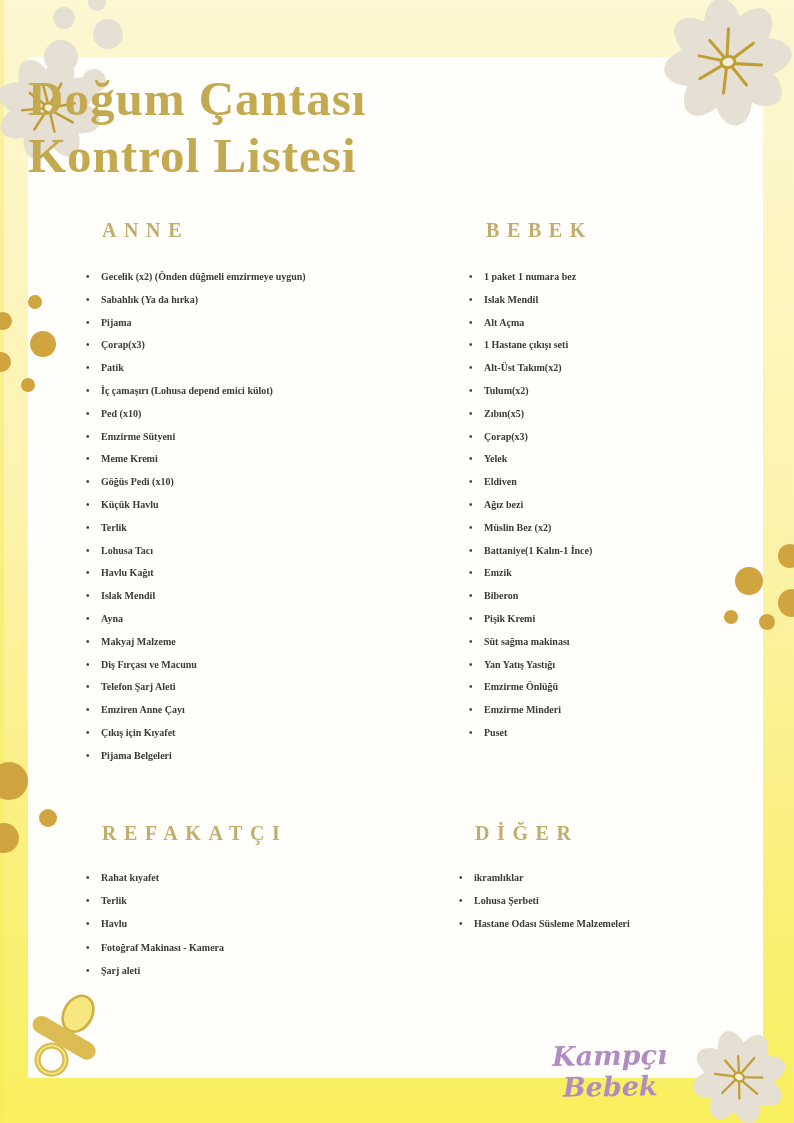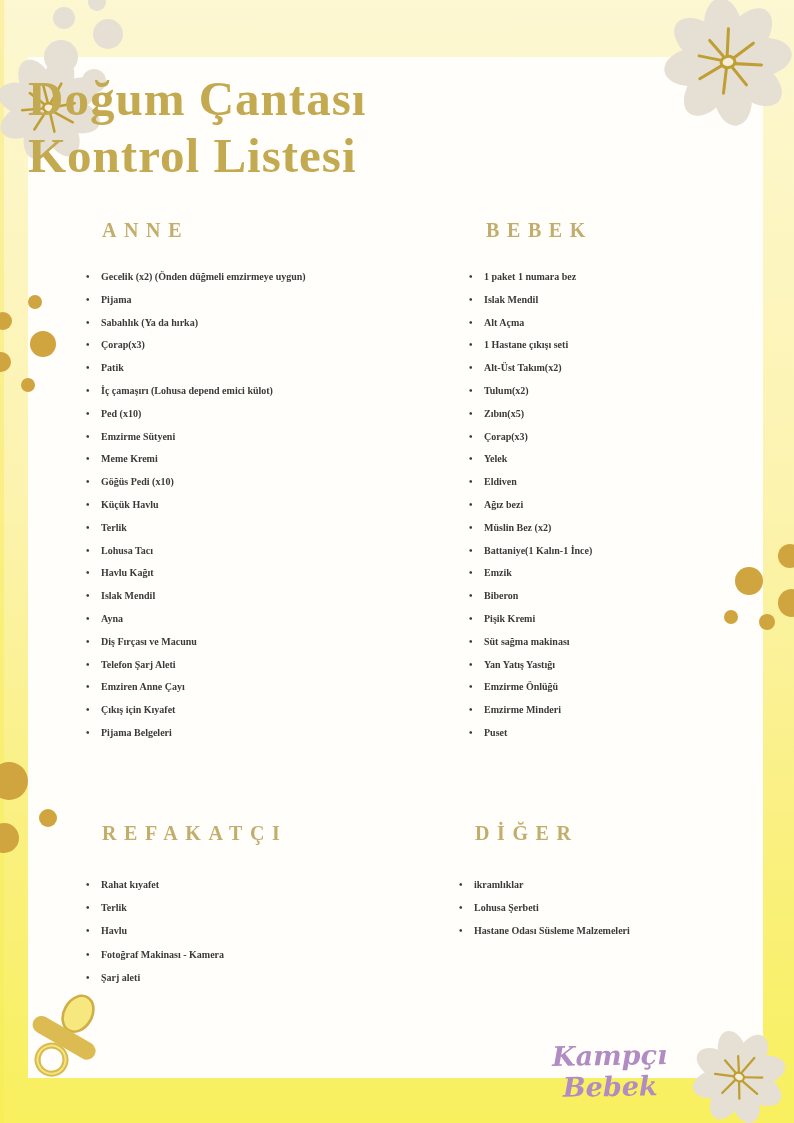--- a/index.html
+++ b/index.html
@@ -32,21 +32,21 @@
   }
   .sec-heading{
     position:absolute;color:var(--heading-gold);font-size:20px;font-weight:700;
     letter-spacing:0.38em;font-family:"Liberation Serif",serif;margin-left:20px;
   }
   ul.checklist{
     position:absolute;margin:0;padding:0;list-style:none;
     color:var(--text-dark);font-size:10px;font-weight:700;line-height:22.8px;
     font-family:"Liberation Serif",serif;
   }
-  ul.checklist.small{line-height:23.2px;margin-top:7px;}
+  ul.checklist.small{line-height:23.2px;}
   ul.checklist li{position:relative;padding-left:15px;white-space:nowrap;}
   ul.checklist li::before{content:"•";position:absolute;left:0;top:0;}
   .dot{position:absolute;border-radius:50%;background:var(--dot-gold);}
   .bdot{position:absolute;border-radius:50%;background:var(--beige);}
   .deco{position:absolute;}
   .signature{
     position:absolute;left:510px;top:1040px;width:200px;text-align:center;
     color:var(--purple);font-size:27px;font-style:italic;font-weight:700;
     font-family:"DejaVu Serif",serif;transform:rotate(-1deg);
   }
@@ -130,35 +130,36 @@
   </svg>
 
   <div class="title">
     <div>Doğum Çantası</div>
     <div>Kontrol Listesi</div>
   </div>
 
   <div class="sec-heading" style="left:82px;top:219px">ANNE</div>
   <ul class="checklist" style="left:86px;top:266px">
       <li>Gecelik (x2) (Önden düğmeli emzirmeye uygun)</li>
+      <li>Sabahlık (Ya da hırka)</li>
       <li>Pijama</li>
-      <li>Sabahlık (Ya da hırka)</li>
       <li>Çorap(x3)</li>
       <li>Patik</li>
       <li>İç çamaşırı (Lohusa depend emici külot)</li>
       <li>Ped (x10)</li>
       <li>Emzirme Sütyeni</li>
       <li>Meme Kremi</li>
       <li>Göğüs Pedi (x10)</li>
       <li>Küçük Havlu</li>
       <li>Terlik</li>
       <li>Lohusa Tacı</li>
       <li>Havlu Kağıt</li>
       <li>Islak Mendil</li>
       <li>Ayna</li>
+      <li>Makyaj Malzeme</li>
       <li>Diş Fırçası ve Macunu</li>
       <li>Telefon Şarj Aleti</li>
       <li>Emziren Anne Çayı</li>
       <li>Çıkış için Kıyafet</li>
       <li>Pijama Belgeleri</li>
     </ul>
 
   <div class="sec-heading" style="left:466px;top:219px">BEBEK</div>
   <ul class="checklist" style="left:469px;top:266px">
       <li>1 paket 1 numara bez</li>

